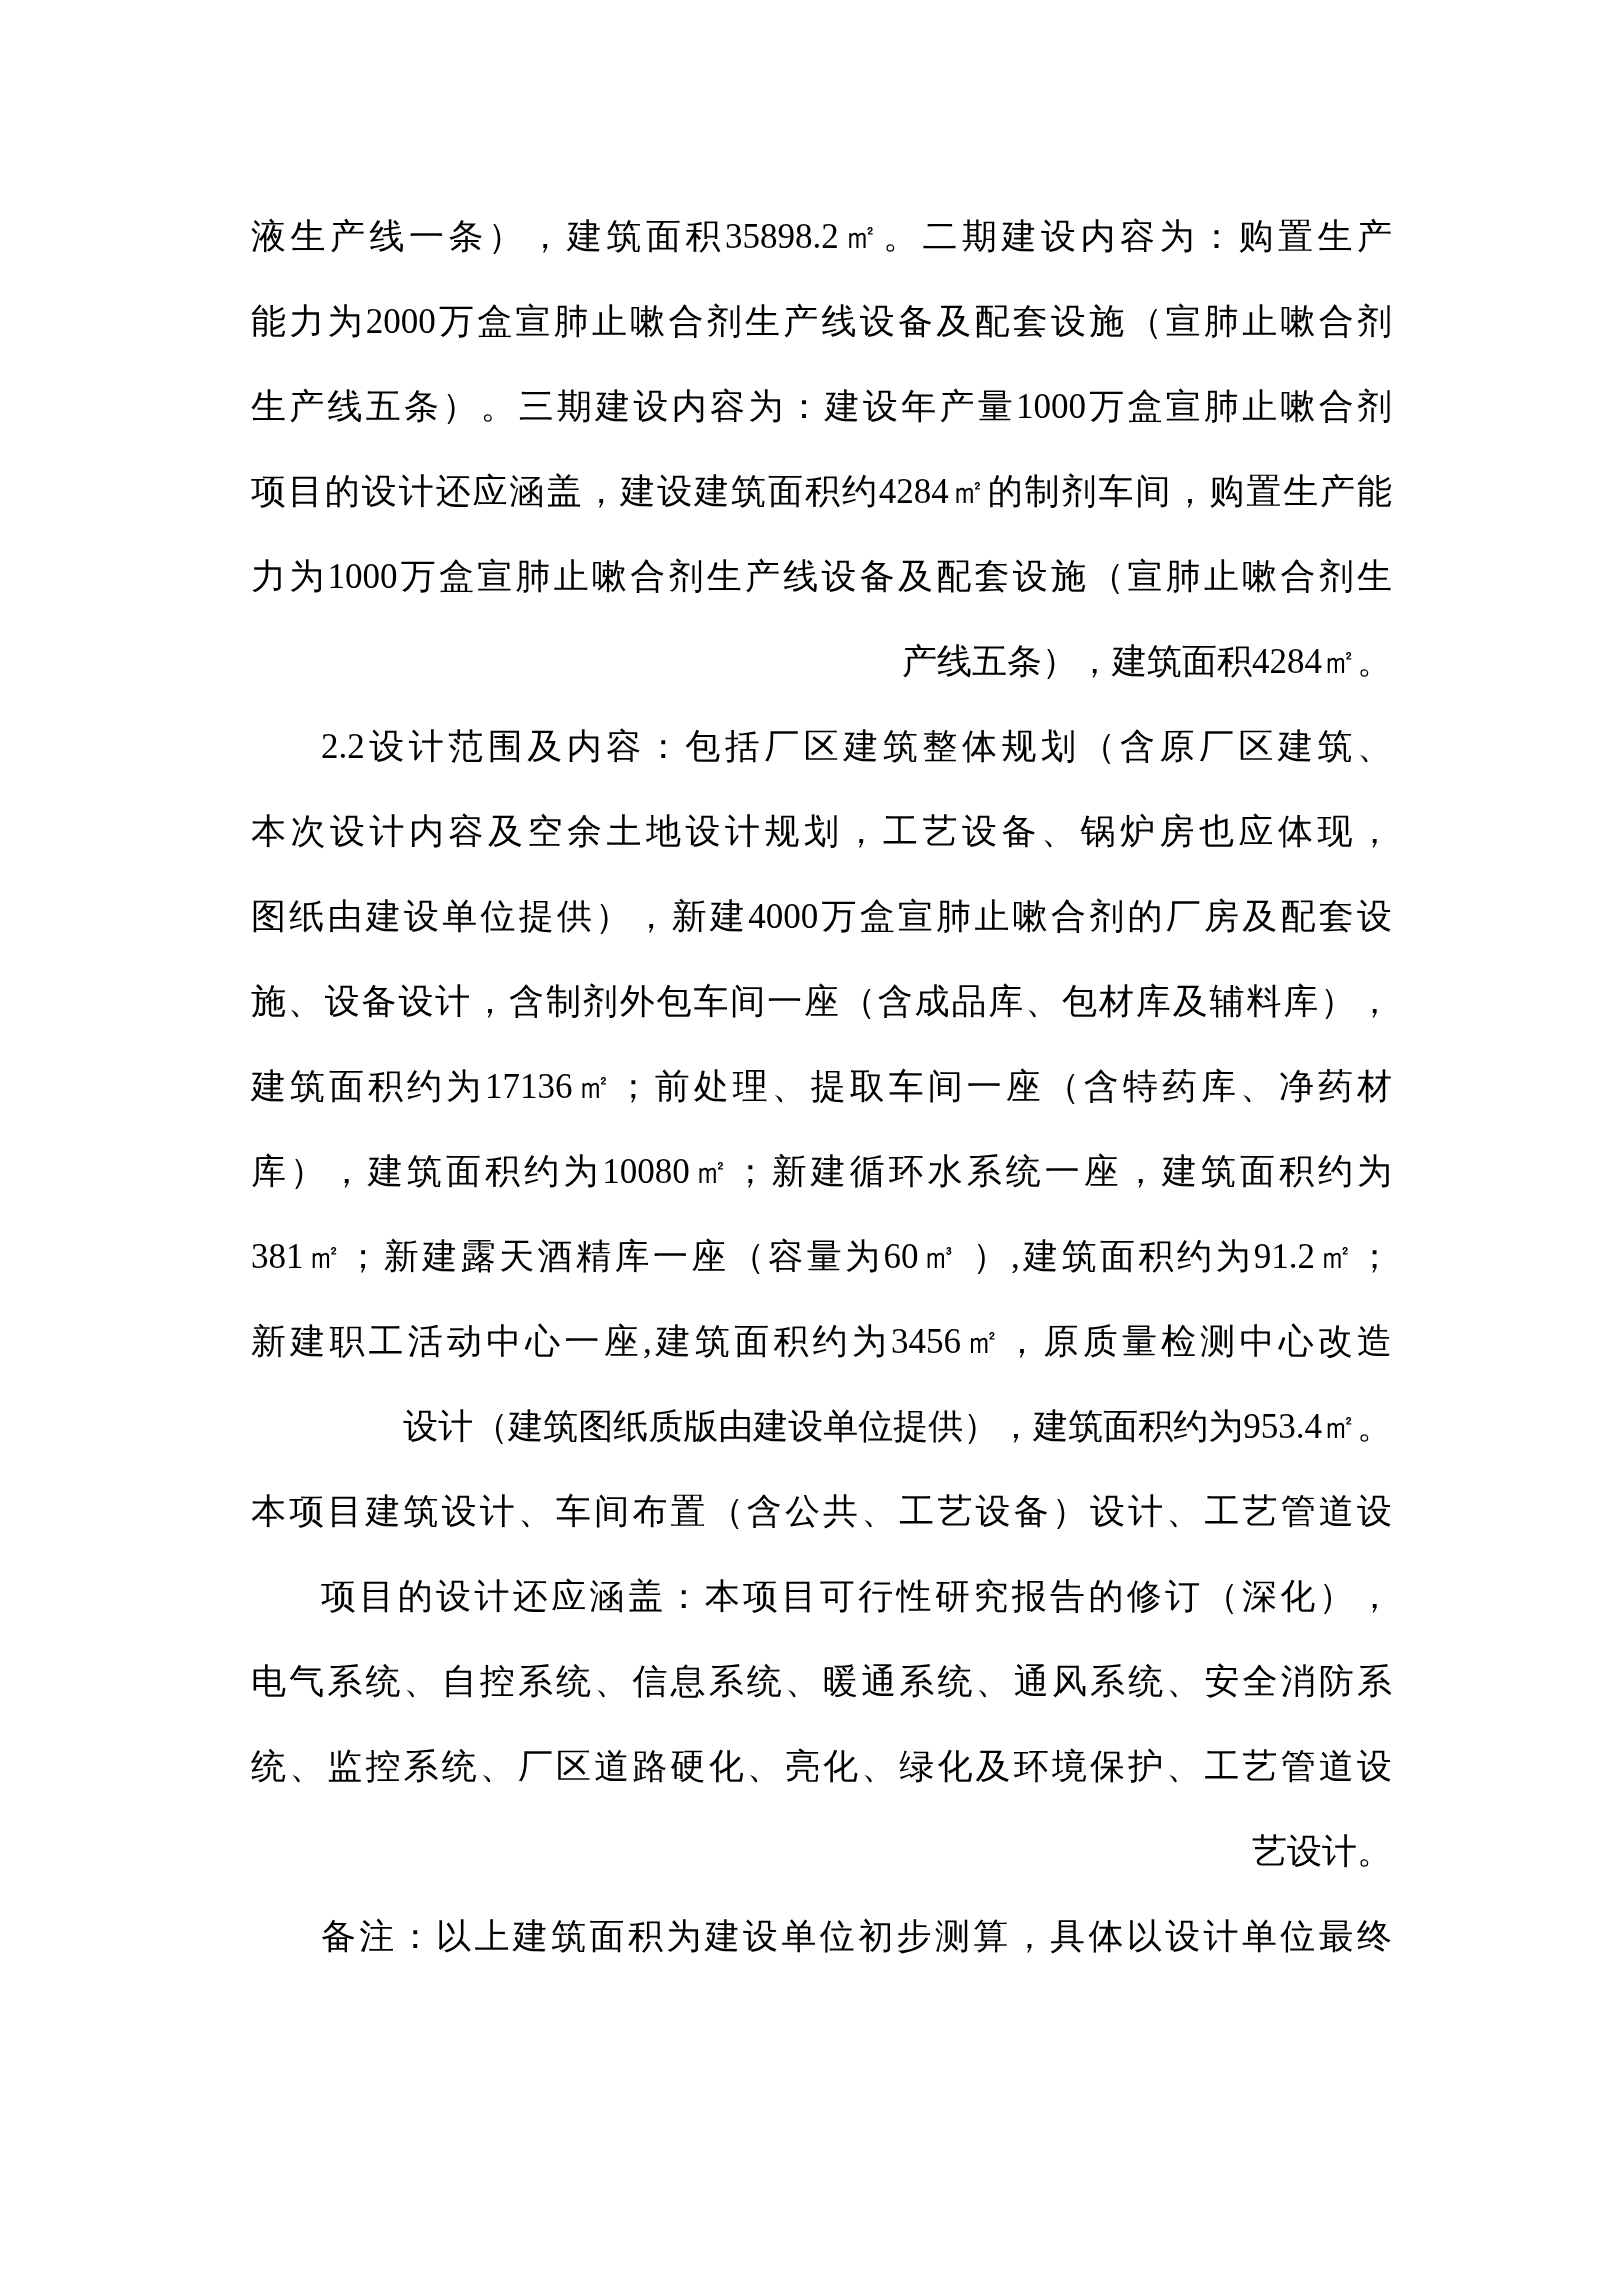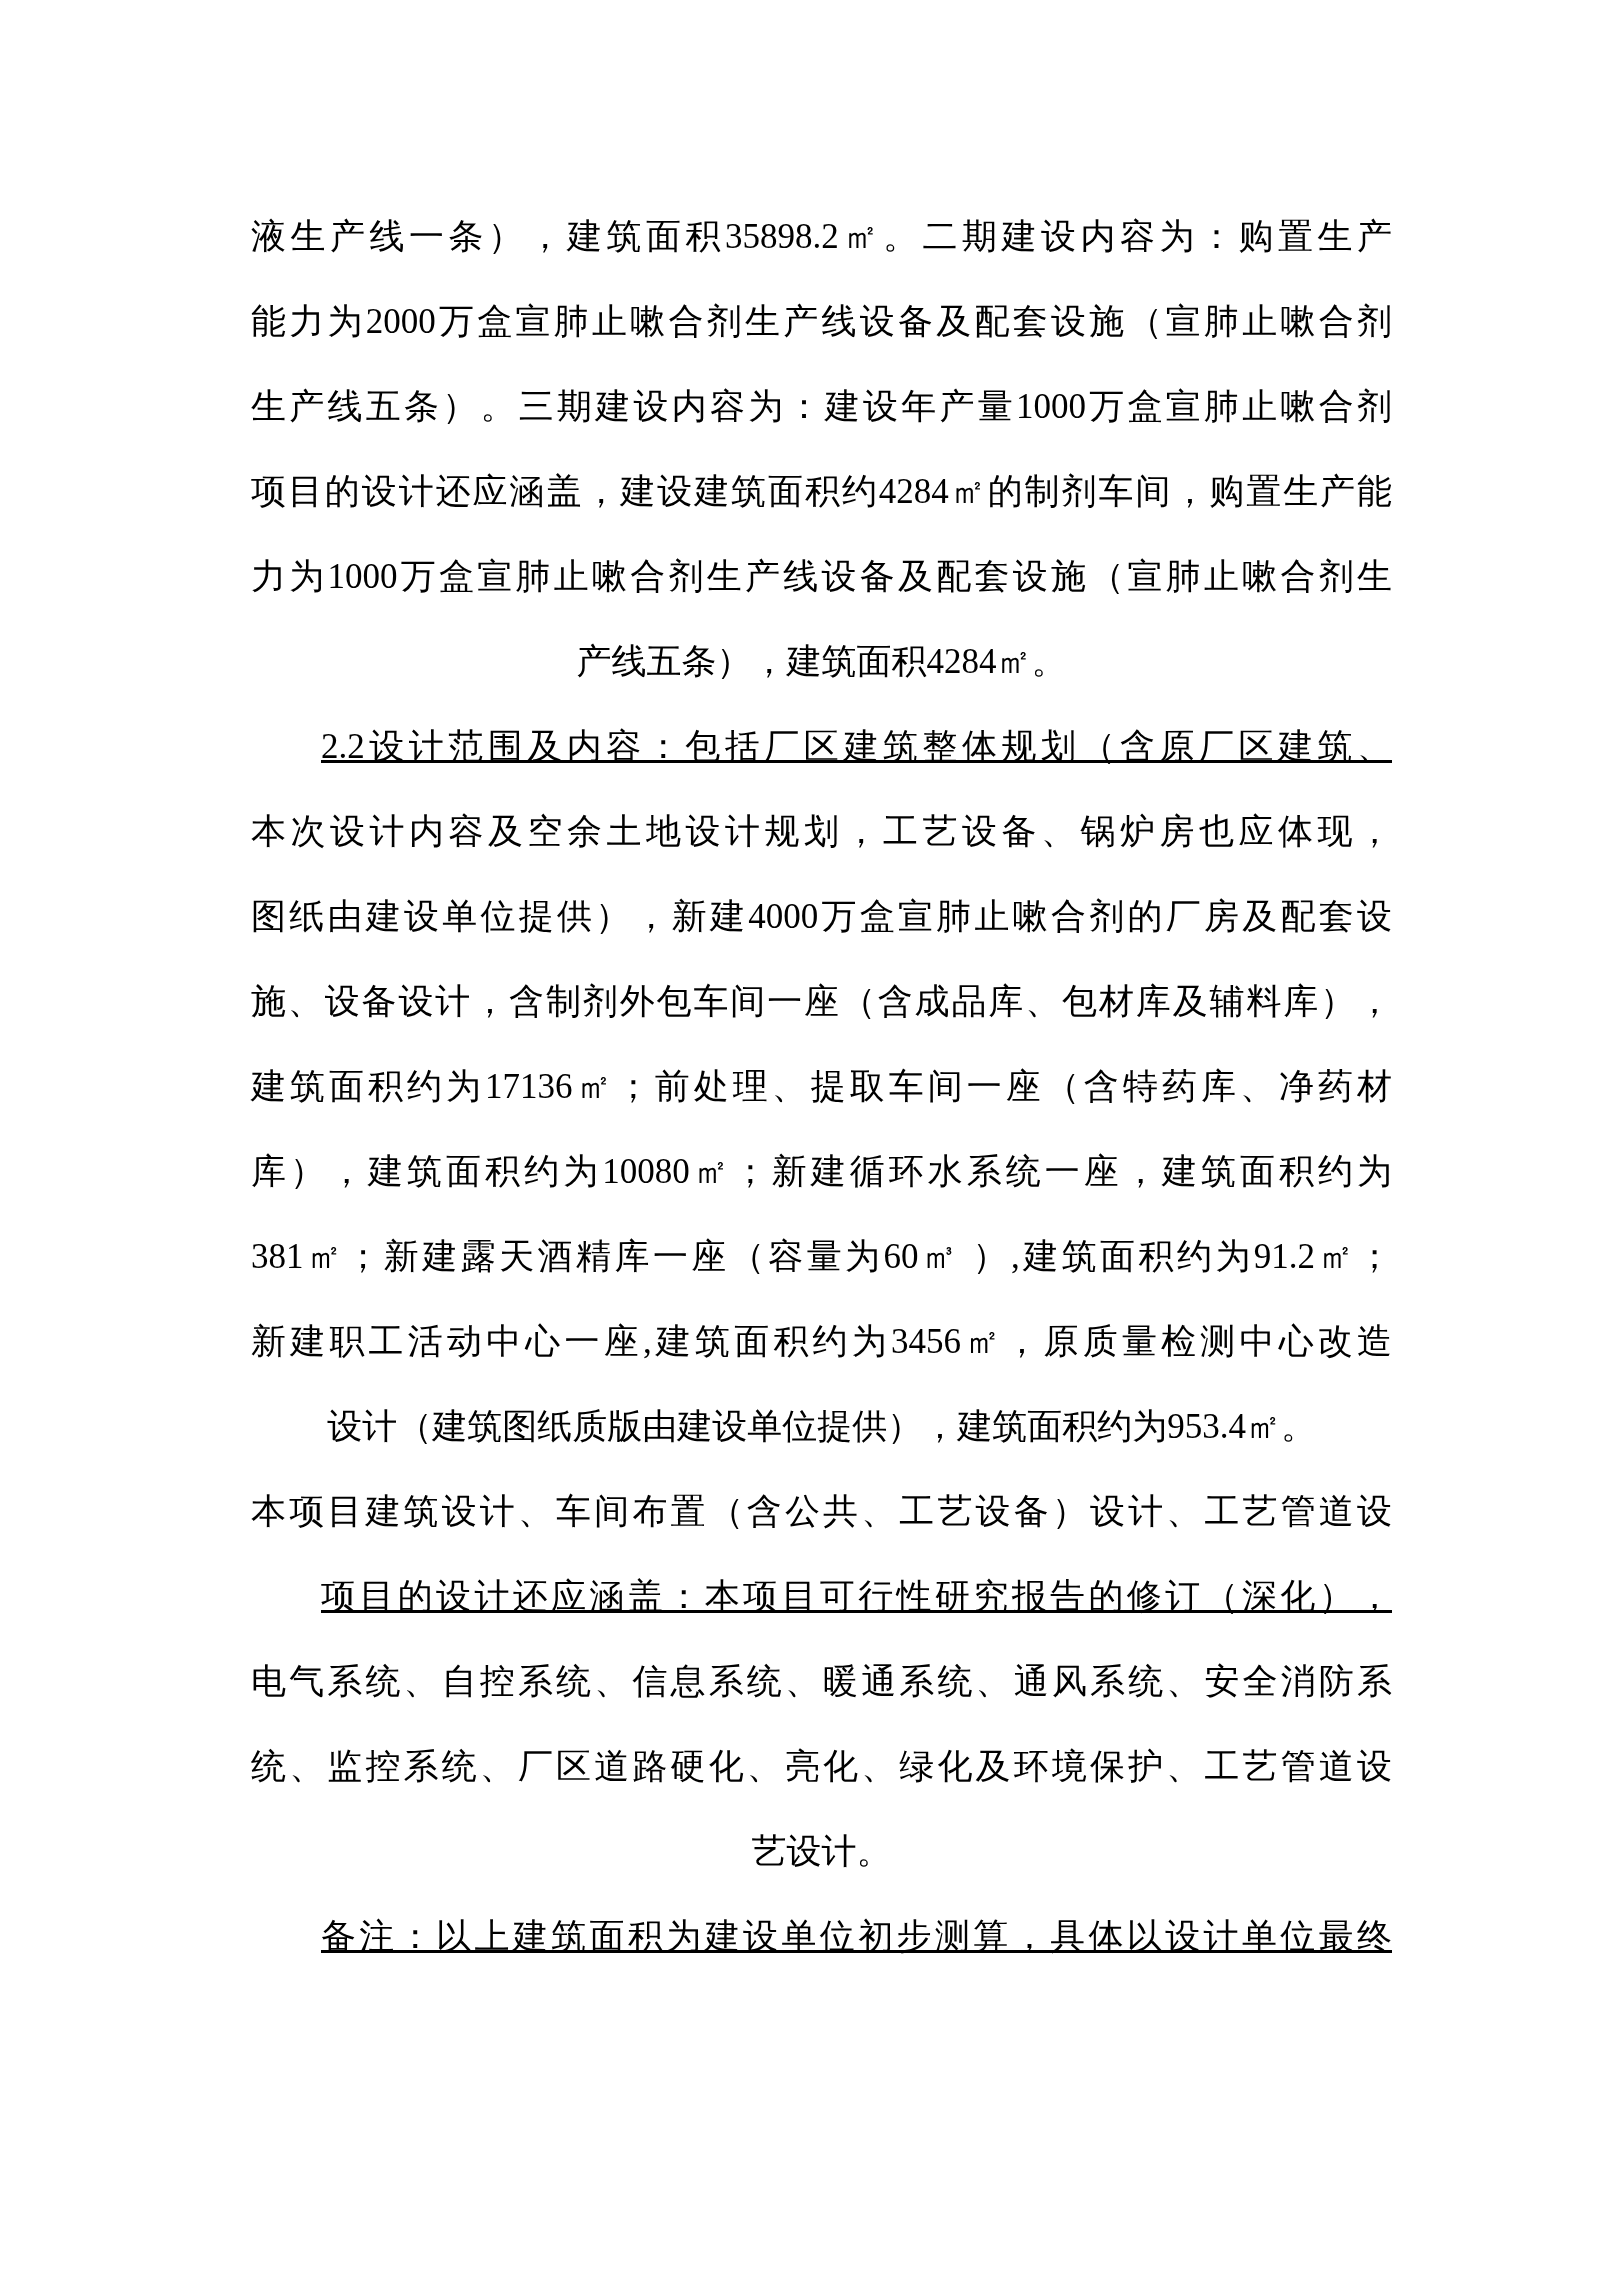--- a/index.html
+++ b/index.html
@@ -26,29 +26,28 @@
     top: 194px;
     width: 1141px;
     font-family: "Liberation Serif", "DejaVu Serif", serif;
     font-size: 35px;
     line-height: 85px;
     color: #000000;
     font-kerning: none;
   }
   .line {
     height: 85px;
-    text-align: center;
+    text-align: right;
   }
   .line.just {
     text-align: justify;
     text-align-last: justify;
   }
   .line.ind {
     text-indent: 2em;
-    text-decoration: underline;
   }
 </style>
 </head>
 <body>
 
 <div class="page">
   <div class="doc" id="doc">
       <div class="line just">液生产线一条），建筑面积35898.2㎡。二期建设内容为：购置生产</div>
       <div class="line just">能力为2000万盒宣肺止嗽合剂生产线设备及配套设施（宣肺止嗽合剂</div>
       <div class="line just">生产线五条）。三期建设内容为：建设年产量1000万盒宣肺止嗽合剂</div>

